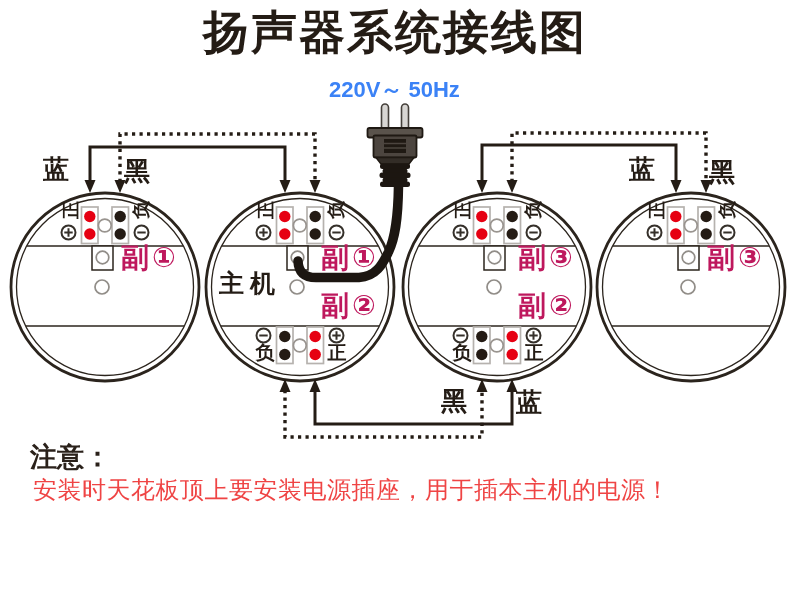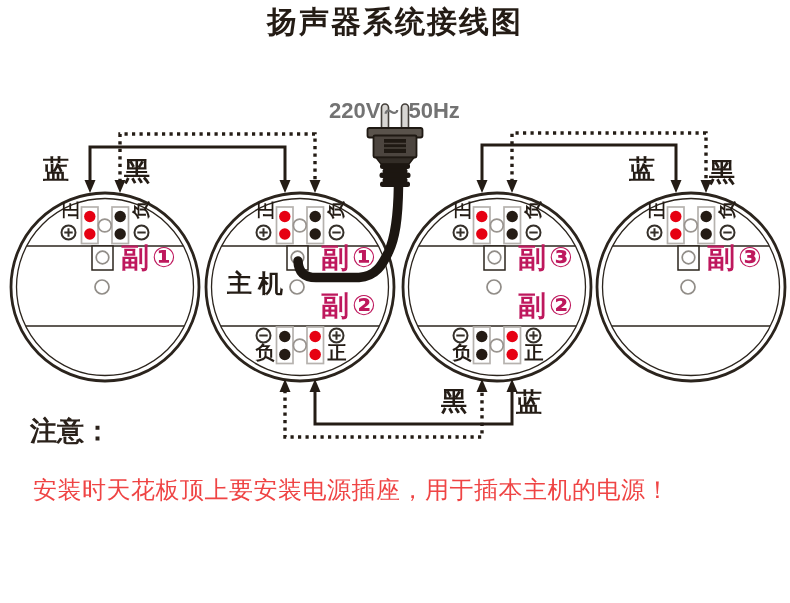--- a/index.html
+++ b/index.html
@@ -3,32 +3,32 @@
 <meta charset="utf-8">
 <style>
   html,body{margin:0;padding:0;background:#fff;}
   .canvas{
     position:relative;width:790px;height:603px;background:#fff;overflow:hidden;
     font-family:"Liberation Sans","DejaVu Sans",sans-serif;color:#251d16;
   }
   .abs{position:absolute;}
   .title{
     left:0;right:0;top:2px;text-align:center;
-    font-size:30px;font-weight:bold;letter-spacing:2px;color:#241c15;
+    font-size:46px;font-weight:bold;letter-spacing:2px;color:#241c15;
   }
-  .power-label{left:329px;top:96px;font-size:22px;font-weight:bold;color:#737373;}
+  .power-label{left:329px;top:75px;font-size:22px;font-weight:bold;color:#3b82f6;}
   .wl{font-size:26px;font-weight:bold;color:#241c15;line-height:1;}
   .rotch{
     width:22px;height:20px;line-height:20px;text-align:center;
     font-size:18px;font-weight:bold;transform:rotate(-90deg);transform-origin:center;color:#241c15;
   }
   .subl{font-size:28px;font-weight:700;letter-spacing:3px;line-height:1;color:#be185d;}
   .mainl{font-size:25px;font-weight:600;letter-spacing:6px;line-height:1;color:#241c15;}
   .termch{width:22px;text-align:center;font-size:19px;font-weight:bold;line-height:1;color:#241c15;}
-  .note-h{left:30px;top:413px;font-size:27px;font-weight:bold;color:#2a211a;}
+  .note-h{left:30px;top:439px;font-size:27px;font-weight:bold;color:#2a211a;}
   .note-l{font-size:24px;color:#ef4444;line-height:1;letter-spacing:0.5px;}
   svg{display:block;}
 </style>
 </head>
 <body>
 
 <div class="canvas">
 
   <svg class="abs" style="left:0;top:0" width="790" height="603" viewBox="0 0 790 603">
     <defs>
@@ -142,21 +142,21 @@
   <div class="abs wl" style="left:441px;top:388px">黑</div>
   <div class="abs wl" style="left:516px;top:389px">蓝</div>
 
   <div class="abs rotch" style="left:60px;top:200px">正</div>
   <div class="abs rotch" style="left:130px;top:200px">负</div>
   <div class="abs subl" style="left:121px;top:244px">副①</div>
 
   <div class="abs rotch" style="left:255px;top:200px">正</div>
   <div class="abs rotch" style="left:325px;top:200px">负</div>
   <div class="abs subl" style="left:321px;top:244px">副①</div>
-  <div class="abs mainl" style="left:227px;top:271px">主机</div>
+  <div class="abs mainl" style="left:219px;top:271px">主机</div>
   <div class="abs subl" style="left:321px;top:292px">副②</div>
   <div class="abs termch" style="left:254px;top:343px">负</div>
   <div class="abs termch" style="left:326px;top:343px">正</div>
 
   <div class="abs rotch" style="left:452px;top:200px">正</div>
   <div class="abs rotch" style="left:522px;top:200px">负</div>
   <div class="abs subl" style="left:518px;top:244px">副③</div>
   <div class="abs subl" style="left:518px;top:292px">副②</div>
   <div class="abs termch" style="left:451px;top:343px">负</div>
   <div class="abs termch" style="left:523px;top:343px">正</div>

